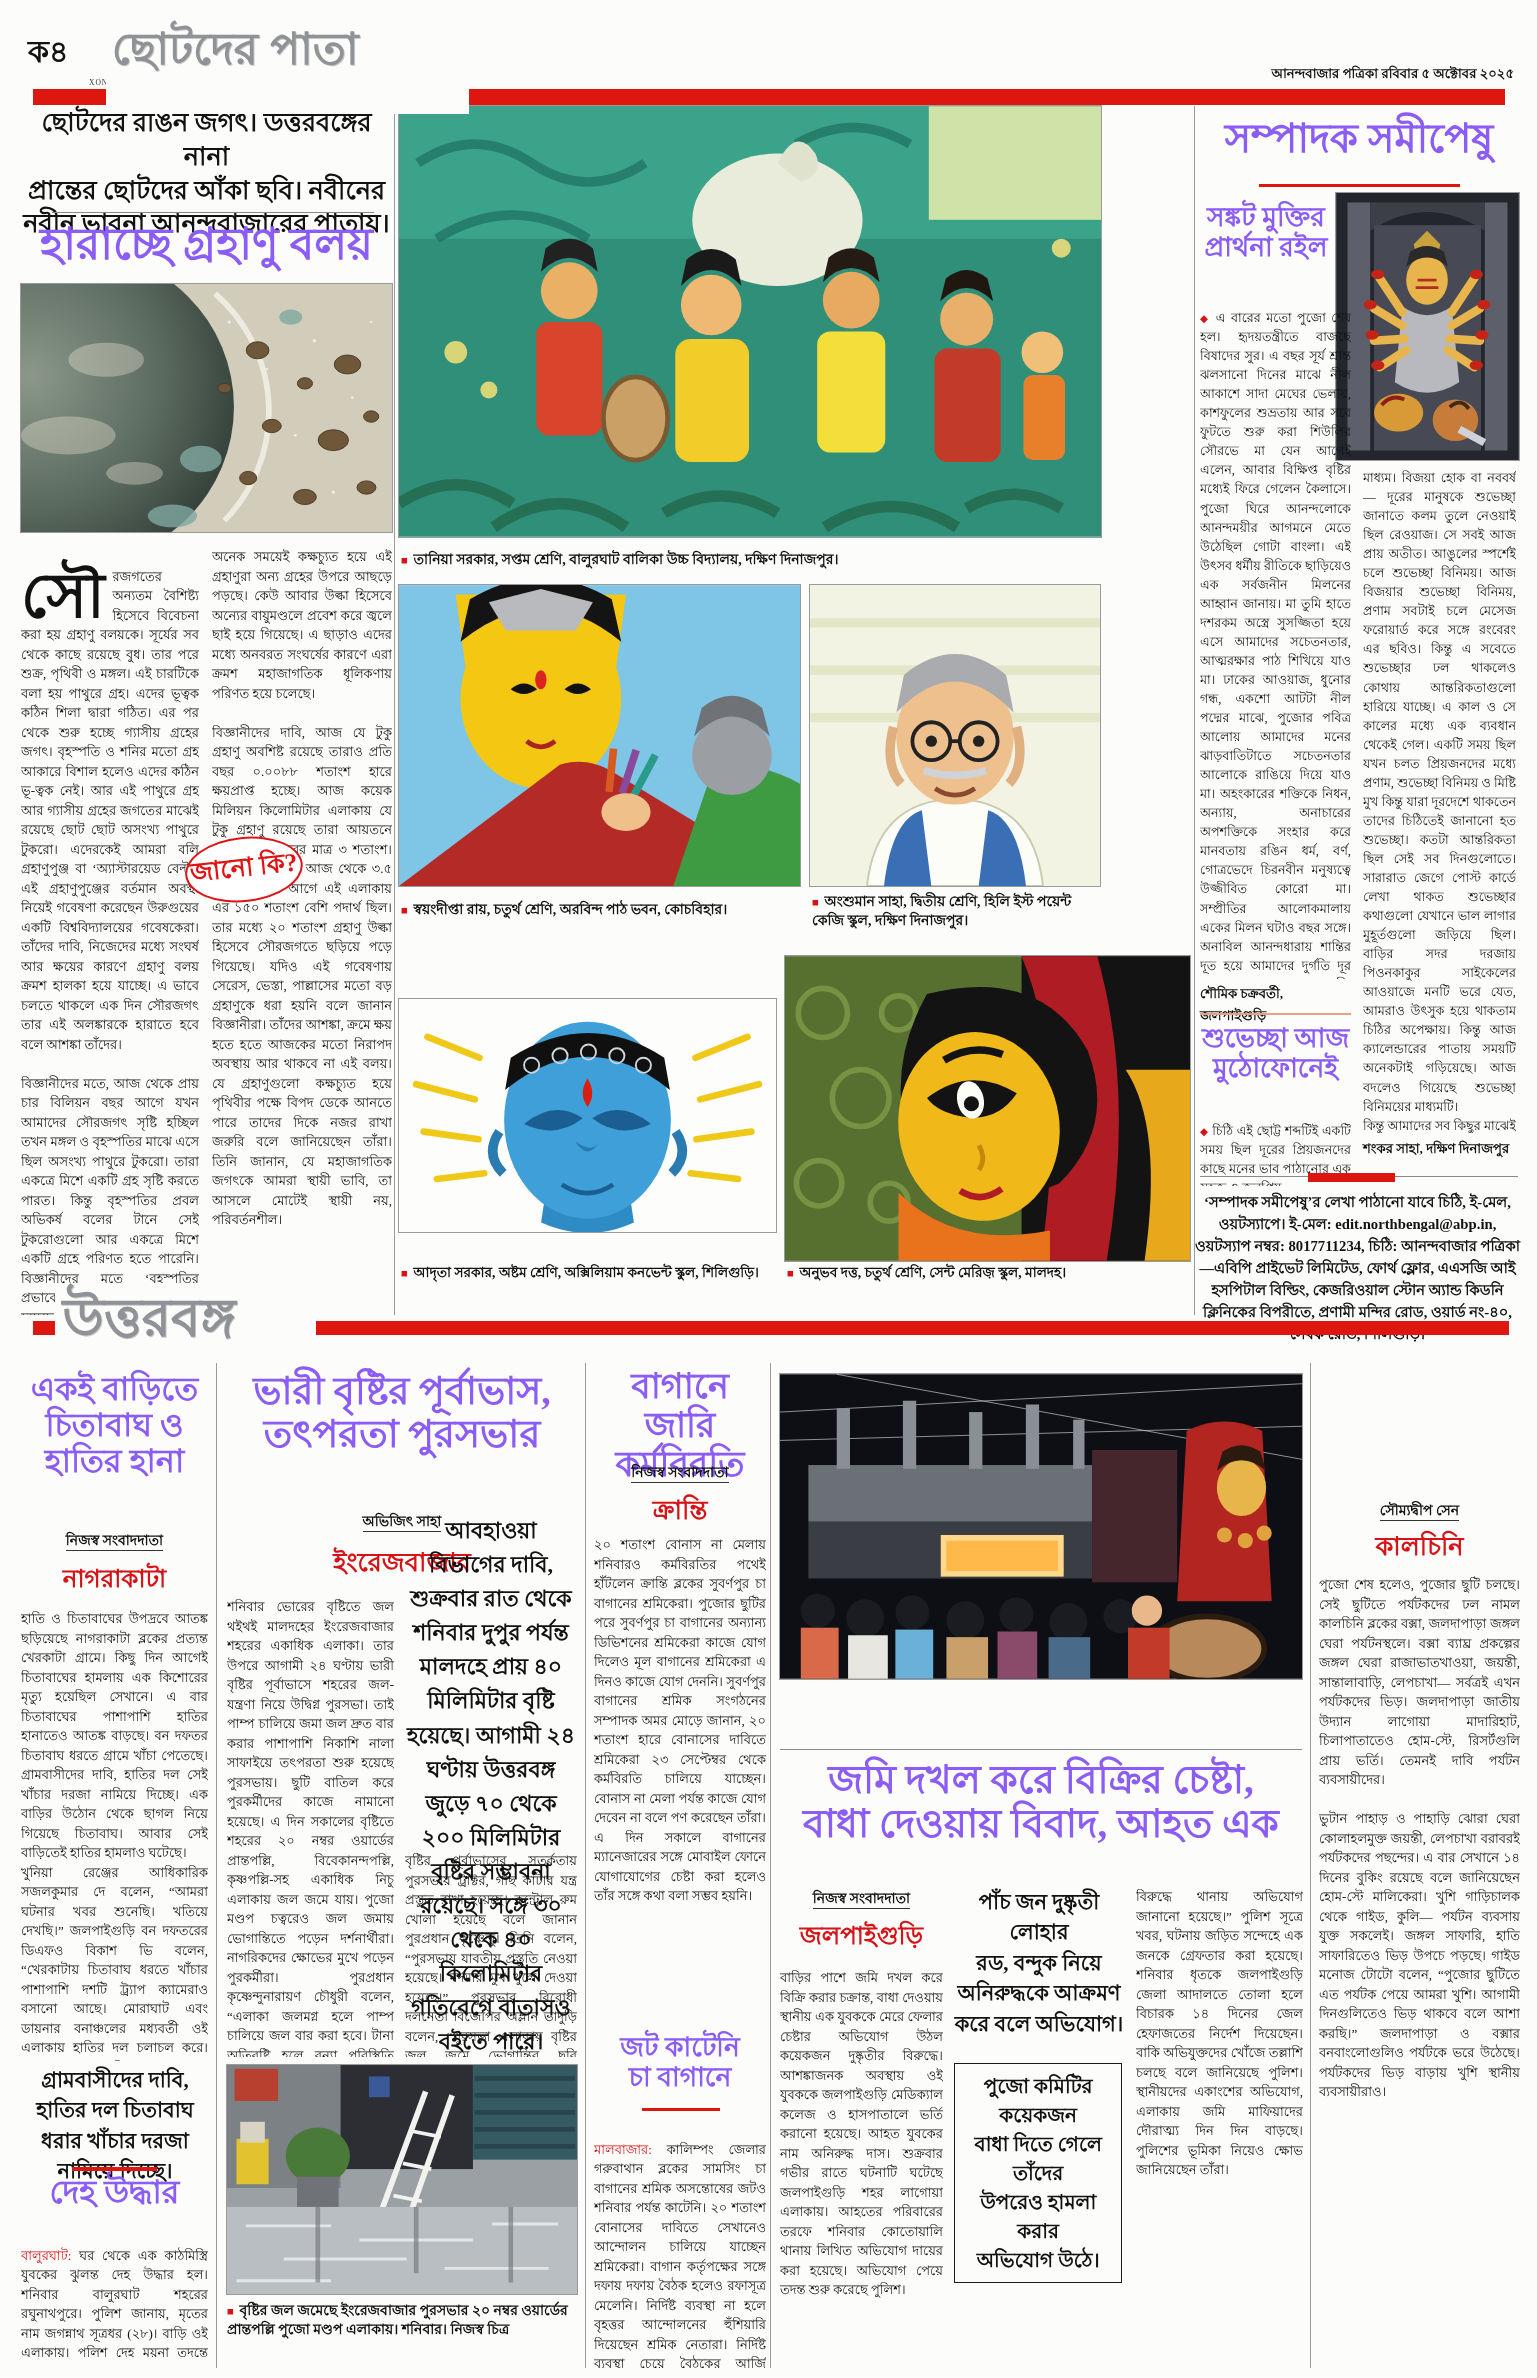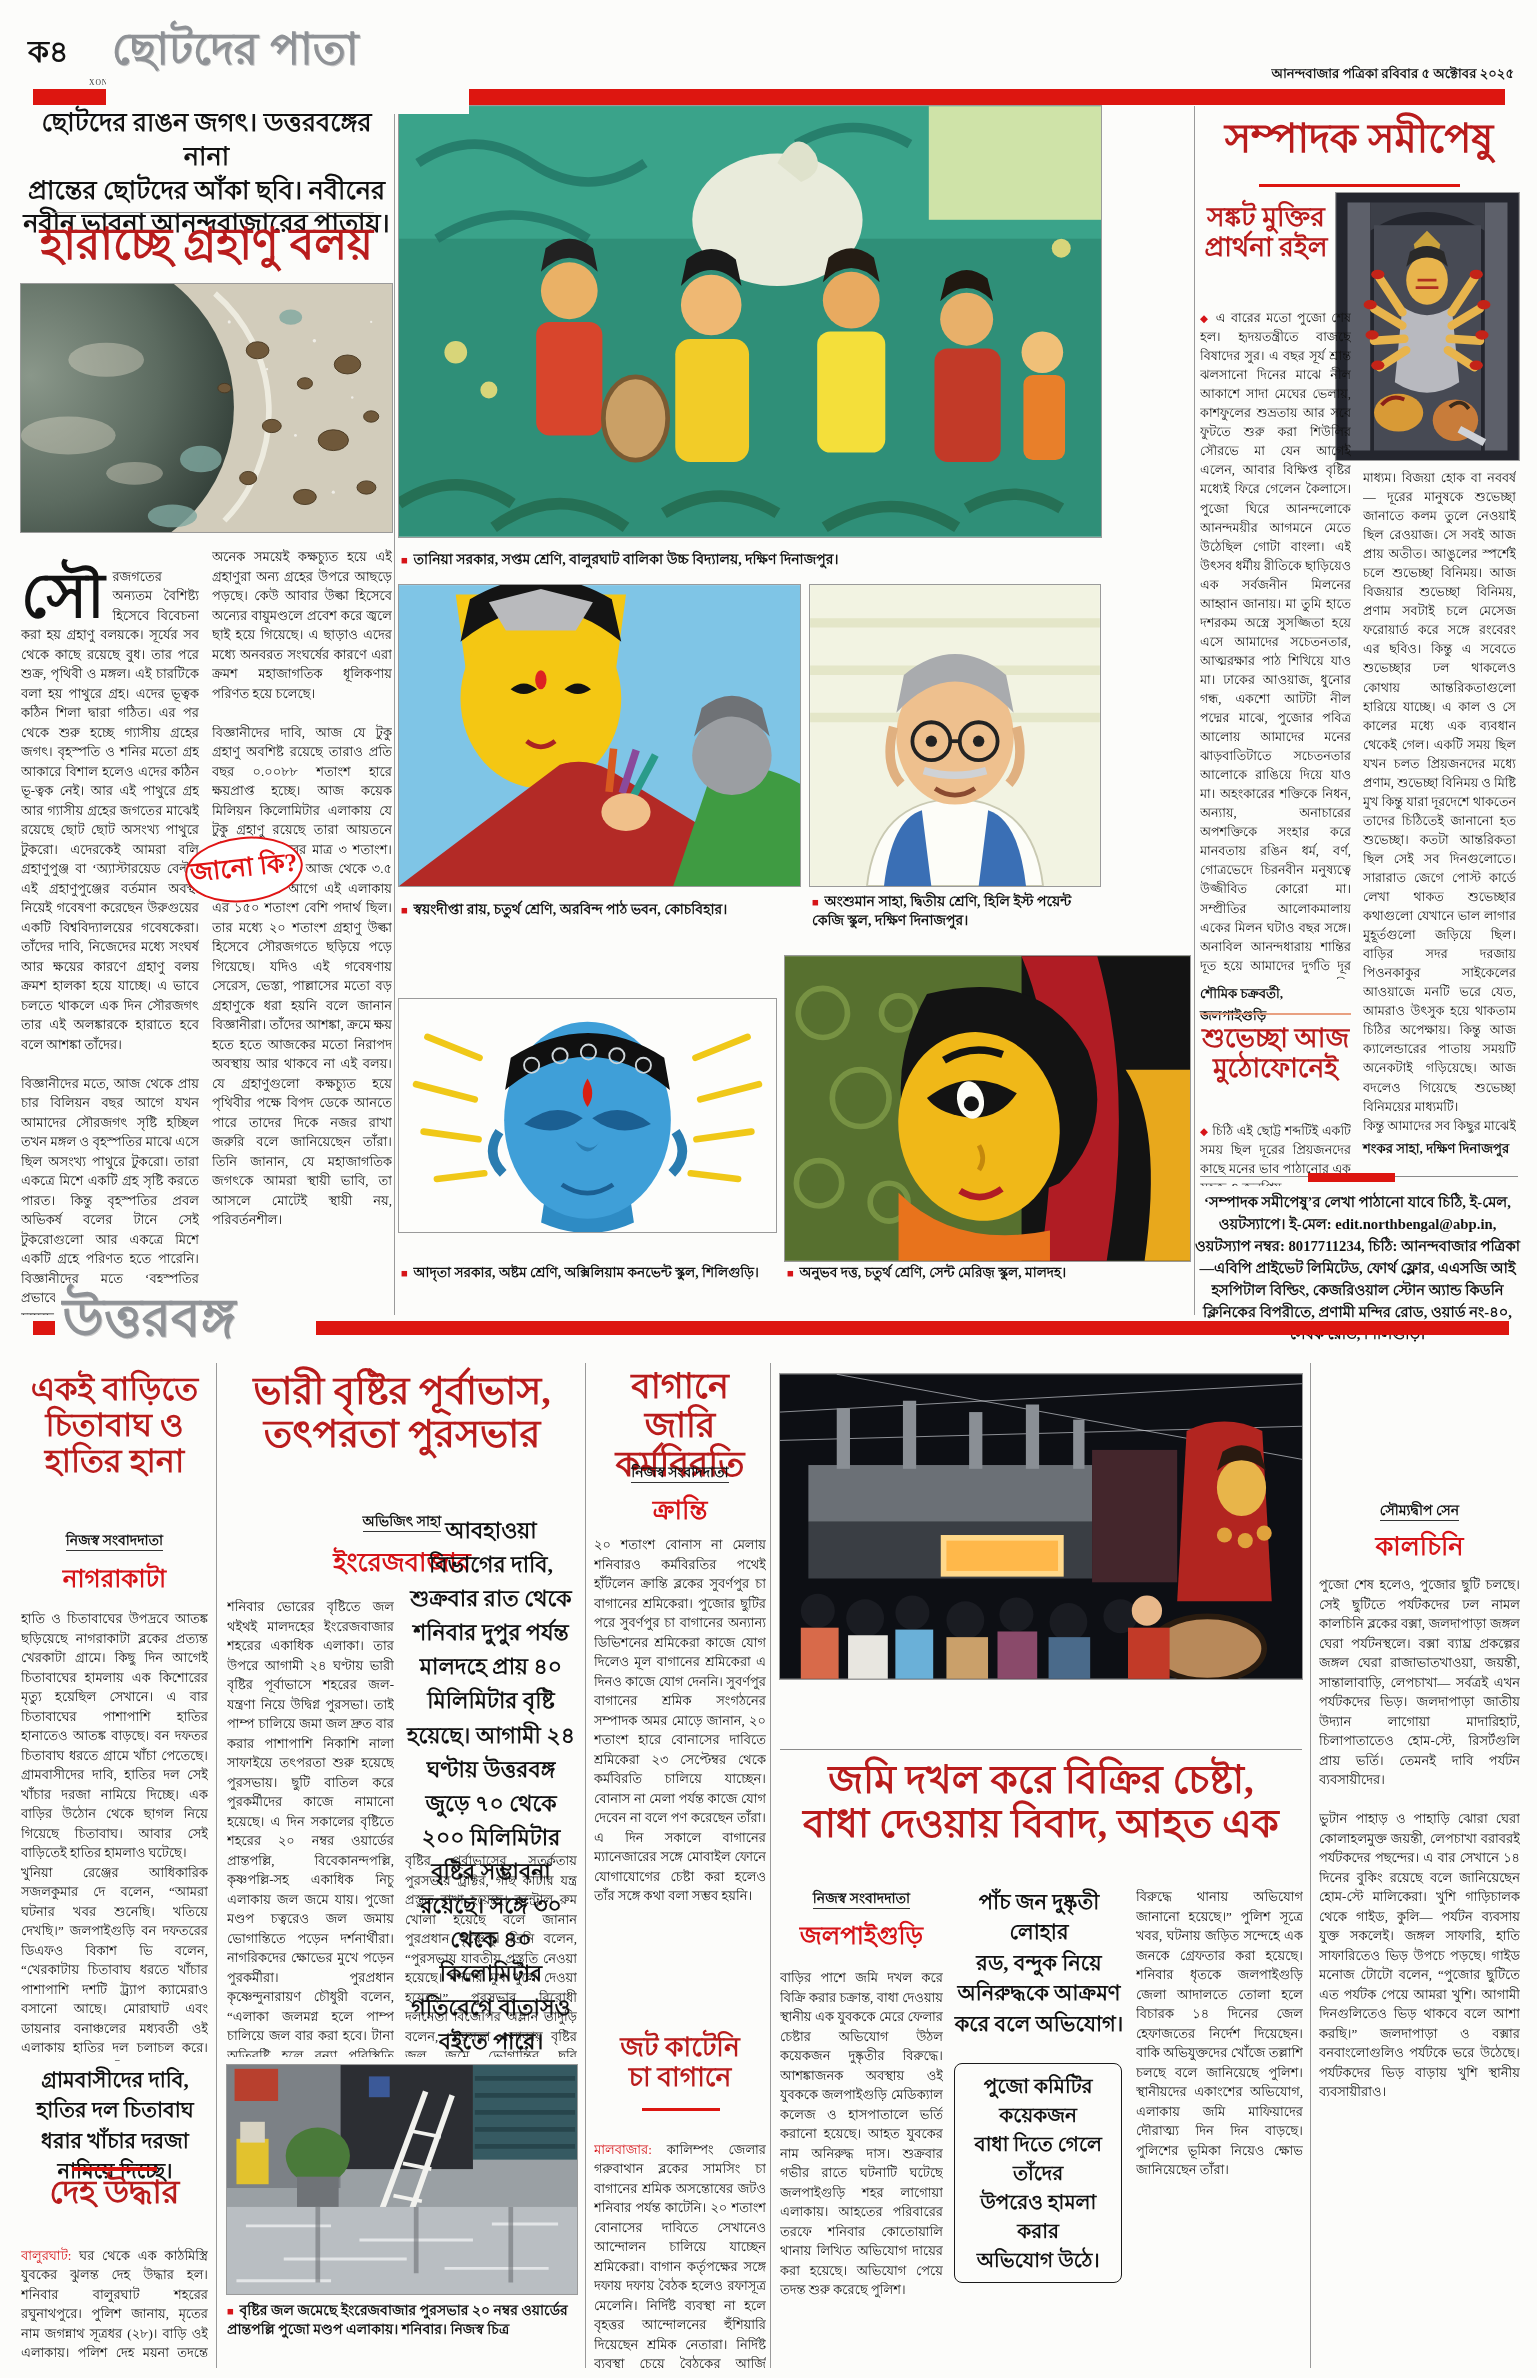--- a/index.html
+++ b/index.html
@@ -8,21 +8,21 @@
   .abs{position:absolute;}
   .red-bar{position:absolute;background:#dd1610;}
   .vline{position:absolute;width:0.9px;background:#9a9a9a;}
   .hline{position:absolute;height:0.9px;background:#8a8a8a;}
   .masthead{font-family:"Liberation Sans","DejaVu Sans",sans-serif;font-weight:bold;color:#8f9296;
             background:#fcfcfa;text-shadow:0.9px 0.9px 0 #c8c8c8;line-height:1;}
   .pageno{font-weight:bold;font-size:30px;}
   .zone{font-size:7.6px;letter-spacing:0.9px;color:#333;}
   .datetop{font-size:13.2px;font-weight:bold;text-align:right;}
   .intro{font-size:25.6px;font-weight:bold;text-align:center;line-height:1.32;white-space:pre-line;}
-  .headline{font-weight:bold;line-height:1.12;text-align:center;white-space:pre-line;color:#b91c1c;}
+  .headline{font-weight:bold;line-height:1.12;text-align:center;white-space:pre-line;color:#8b5cf6;}
   .body-text{font-size:13px;line-height:1.5;text-align:justify;white-space:pre-line;overflow:hidden;}
   .byline{font-weight:bold;font-size:14px;text-align:center;}
   .byline span{border-bottom:1.4px solid #333;padding-bottom:1.9px;}
   .dateline{color:#d61418;font-weight:bold;text-align:center;}
   .caption{font-weight:bold;font-size:14px;line-height:1.35;}
   .caption .sq{color:#d61418;font-size:11.4px;margin-right:5.7px;}
   .ph{outline:0.9px solid #9a9a9a;}
   .dropcap{float:left;font-size:62px;line-height:53px;font-weight:bold;margin:3.8px 7.6px 0 0;}
   .know{position:absolute;border:2.8px solid #e01414;border-radius:50%;transform:rotate(-6deg);
         background:#fff;color:#e01414;font-weight:bold;font-size:25.6px;display:flex;
@@ -474,21 +474,21 @@
 
   <div class="abs headline" style="left:780px;top:1758px;width:522px;font-size:39px;">জমি দখল করে বিক্রির চেষ্টা,
 বাধা দেওয়ায় বিবাদ, আহত এক</div>
   <div class="abs byline" style="left:780px;top:1887px;width:163px;"><span>নিজস্ব সংবাদদাতা</span></div>
   <div class="abs dateline" style="left:780px;top:1917px;width:163px;font-size:24.6px;">জলপাইগুড়ি</div>
   <div class="abs body-text" style="left:780px;top:1968px;width:163px;height:399px;">বাড়ির পাশে জমি দখল করে বিক্রি করার চক্রান্ত, বাধা দেওয়ায় স্থানীয় এক যুবককে মেরে ফেলার চেষ্টার অভিযোগ উঠল কয়েকজন দুষ্কৃতীর বিরুদ্ধে। আশঙ্কাজনক অবস্থায় ওই যুবককে জলপাইগুড়ি মেডিক্যাল কলেজ ও হাসপাতালে ভর্তি করানো হয়েছে। আহত যুবকের নাম অনিরুদ্ধ দাস। শুক্রবার গভীর রাতে ঘটনাটি ঘটেছে জলপাইগুড়ি শহর লাগোয়া এলাকায়। আহতের পরিবারের তরফে শনিবার কোতোয়ালি থানায় লিখিত অভিযোগ দায়ের করা হয়েছে। অভিযোগ পেয়ে তদন্ত শুরু করেছে পুলিশ।</div>
   <div class="abs pullquote" style="left:954px;top:1887px;width:170px;font-size:21px;">পাঁচ জন দুষ্কৃতী লোহার
 রড, বন্দুক নিয়ে
 অনিরুদ্ধকে আক্রমণ
 করে বলে অভিযোগ।</div>
-  <div class="abs pullquote boxed" style="left:954px;top:2063px;width:155px;font-size:20px;border-radius:8px;">পুজো কমিটির কয়েকজন
+  <div class="abs pullquote boxed" style="left:954px;top:2063px;width:155px;font-size:20px;">পুজো কমিটির কয়েকজন
 বাধা দিতে গেলে তাঁদের
 উপরেও হামলা করার
 অভিযোগ উঠে।</div>
   <div class="abs body-text" style="left:1136px;top:1887px;width:167px;height:481px;">বিরুদ্ধে থানায় অভিযোগ জানানো হয়েছে।” পুলিশ সূত্রে খবর, ঘটনায় জড়িত সন্দেহে এক জনকে গ্রেফতার করা হয়েছে। শনিবার ধৃতকে জলপাইগুড়ি জেলা আদালতে তোলা হলে বিচারক ১৪ দিনের জেল হেফাজতের নির্দেশ দিয়েছেন। বাকি অভিযুক্তদের খোঁজে তল্লাশি চলছে বলে জানিয়েছে পুলিশ। স্থানীয়দের একাংশের অভিযোগ, এলাকায় জমি মাফিয়াদের দৌরাত্ম্য দিন দিন বাড়ছে। পুলিশের ভূমিকা নিয়েও ক্ষোভ জানিয়েছেন তাঁরা।</div>
 
   <div class="abs byline" style="left:1319px;top:1499px;width:201px;"><span>সৌম্যদ্বীপ সেন</span></div>
   <div class="abs dateline" style="left:1319px;top:1527px;width:201px;font-size:25.6px;">কালচিনি</div>
   <div class="abs body-text" style="left:1319px;top:1575px;width:201px;height:793px;">পুজো শেষ হলেও, পুজোর ছুটি চলছে। সেই ছুটিতে পর্যটকদের ঢল নামল কালচিনি ব্লকের বক্সা, জলদাপাড়া জঙ্গল ঘেরা পর্যটনস্থলে। বক্সা ব্যাঘ্র প্রকল্পের জঙ্গল ঘেরা রাজাভাতখাওয়া, জয়ন্তী, সান্তালাবাড়ি, লেপচাখা— সর্বত্রই এখন পর্যটকদের ভিড়। জলদাপাড়া জাতীয় উদ্যান লাগোয়া মাদারিহাট, চিলাপাতাতেও হোম-স্টে, রিসর্টগুলি প্রায় ভর্তি। তেমনই দাবি পর্যটন ব্যবসায়ীদের।
 
 ভুটান পাহাড় ও পাহাড়ি ঝোরা ঘেরা কোলাহলমুক্ত জয়ন্তী, লেপচাখা বরাবরই পর্যটকদের পছন্দের। এ বার সেখানে ১৪ দিনের বুকিং রয়েছে বলে জানিয়েছেন হোম-স্টে মালিকেরা। খুশি গাড়িচালক থেকে গাইড, কুলি— পর্যটন ব্যবসায় যুক্ত সকলেই। জঙ্গল সাফারি, হাতি সাফারিতেও ভিড় উপচে পড়ছে। গাইড মনোজ টোটো বলেন, “পুজোর ছুটিতে এত পর্যটক পেয়ে আমরা খুশি। আগামী দিনগুলিতেও ভিড় থাকবে বলে আশা করছি।” জলদাপাড়া ও বক্সার বনবাংলোগুলিও পর্যটকে ভরে উঠেছে। পর্যটকদের ভিড় বাড়ায় খুশি স্থানীয় ব্যবসায়ীরাও।</div>

